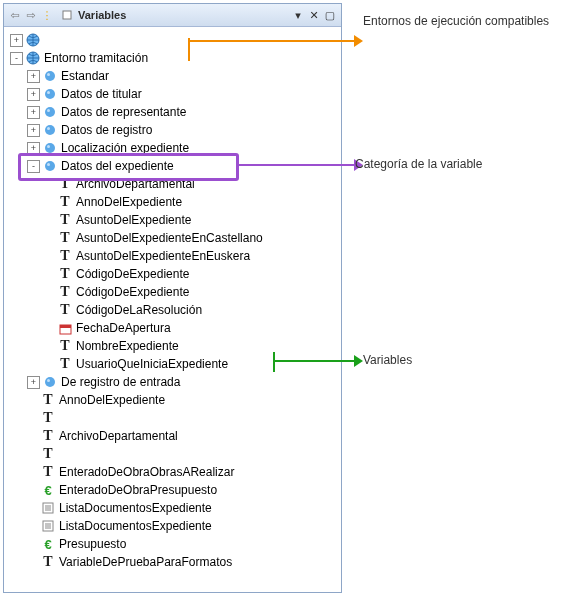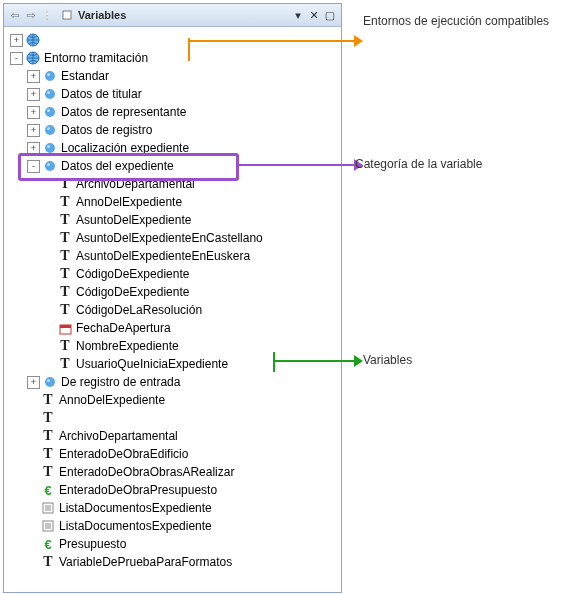--- a/index.html
+++ b/index.html
@@ -242,21 +242,20 @@
       <div class="row">
           <span class="ind" style="width:17px"></span>
           <span class="sp"></span>
           <span class="ic ic-t">T</span>
           <span class="lbl">ArchivoDepartamental</span>
         </div>
       <div class="row">
           <span class="ind" style="width:17px"></span>
           <span class="sp"></span>
           <span class="ic ic-t">T</span>
-          <span class="lbl">EnteradoDeObraEdificio</span>
         </div>
       <div class="row">
           <span class="ind" style="width:17px"></span>
           <span class="sp"></span>
           <span class="ic ic-t">T</span>
           <span class="lbl">EnteradoDeObraObrasARealizar</span>
         </div>
       <div class="row">
           <span class="ind" style="width:17px"></span>
           <span class="sp"></span>

